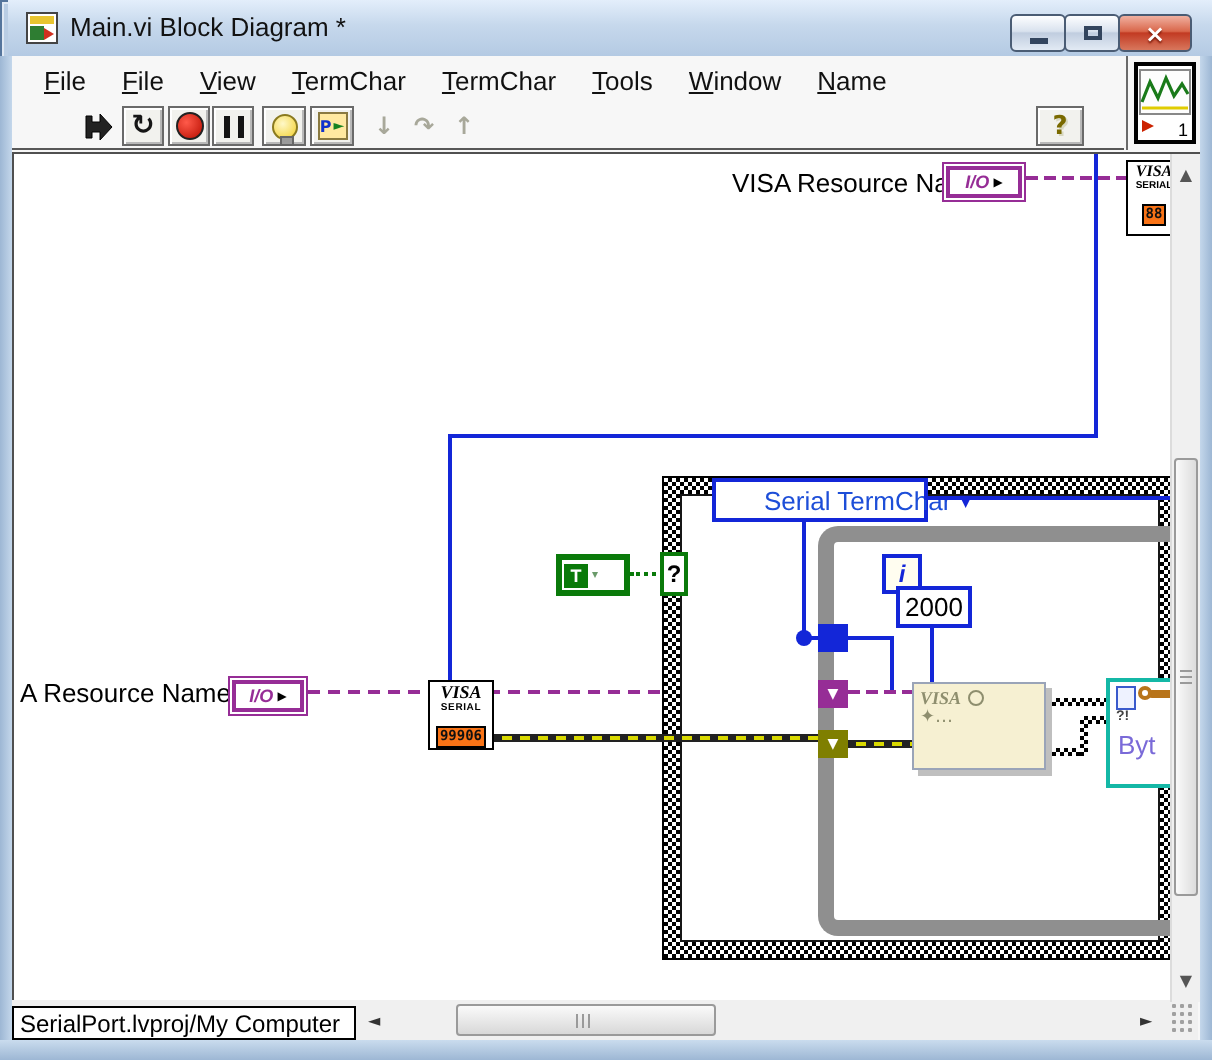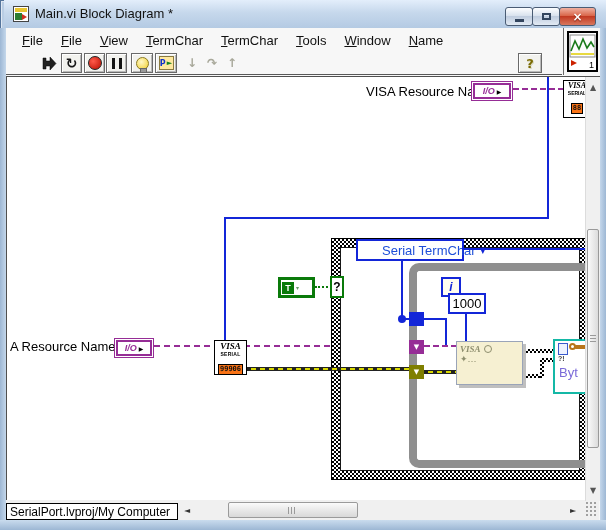--- a/index.html
+++ b/index.html
@@ -230,21 +230,21 @@
 
     <div class="abs loop" style="left:402px;top:186px;width:180px;height:205px;z-index:1;"></div>
 
     <div class="abs wire-blue" style="left:394px;top:184px;width:2px;height:59px;"></div>
     <div class="abs wire-blue" style="left:391px;top:238px;width:8px;height:8px;border-radius:50%;"></div>
     <div class="abs wire-blue" style="left:395px;top:241px;width:45px;height:2px;"></div>
     <div class="abs" style="left:402px;top:235px;width:15px;height:14px;background:#1326d8;z-index:4;"></div>
     <div class="abs wire-blue" style="left:438px;top:242px;width:2px;height:28px;"></div>
 
     <div class="abs blue-box" style="left:434px;top:200px;width:20px;height:20px;background:#fffdf0;color:#1326d8;font-weight:bold;font-style:italic;font-size:12px;z-index:3;">i</div>
-    <div class="abs blue-box" style="left:441px;top:216px;width:38px;height:21px;font-size:13px;color:#000;z-index:3;">1000</div>
+    <div class="abs blue-box" style="left:441px;top:216px;width:38px;height:21px;font-size:13px;color:#000;z-index:3;">2000</div>
     <div class="abs wire-blue" style="left:458px;top:237px;width:2px;height:27px;z-index:2;"></div>
 
     <div class="abs sr" style="left:402px;top:263px;width:15px;height:14px;background:#962d96;">
         <span>▼</span>
       </div>
     <div class="abs sr" style="left:402px;top:288px;width:15px;height:14px;background:#7f7f00;">
         <span>▼</span>
       </div>
 
     <div class="abs lv-node" style="left:207px;top:263px;width:33px;height:35px;padding-top:1px;">

